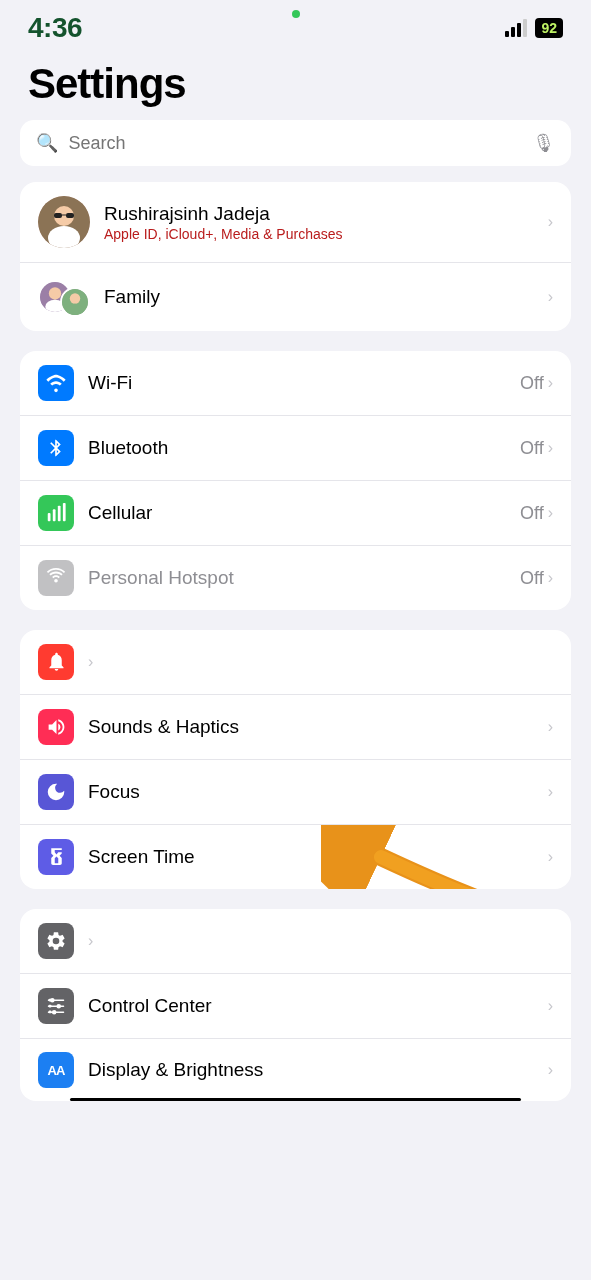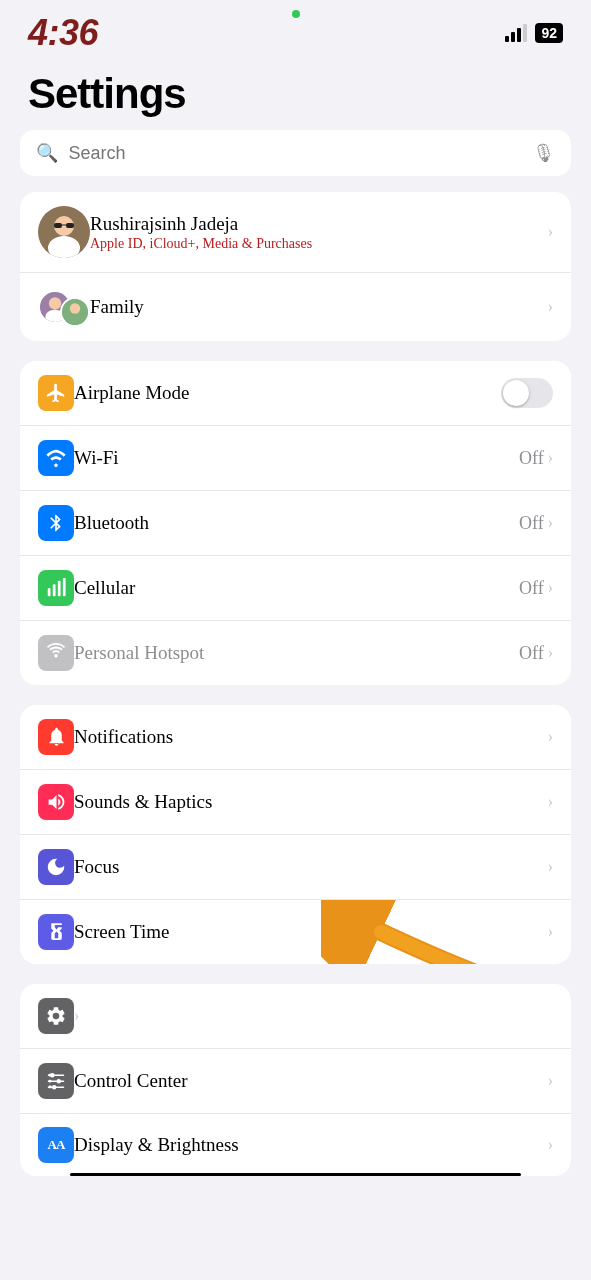--- a/index.html
+++ b/index.html
@@ -16,25 +16,24 @@
     
     .status-bar {
       display: flex;
       justify-content: space-between;
       align-items: center;
       padding: 12px 28px 8px 28px;
       position: relative;
     }
 
     .status-time {
-      font-size: 36px;
+      font-size: 28px;
       font-weight: 700;
-      color: #7f1d1d;
+      color: #14532d;
       letter-spacing: -0.5px;
-      font-style: italic;
     }
 
     .status-right {
       display: flex;
       align-items: center;
       gap: 8px;
     }
 
     .signal-icon {
       display: flex;
@@ -44,21 +43,21 @@
     }
 
     .signal-bar {
       background: #000;
       border-radius: 1px;
       width: 4px;
     }
 
     .battery-indicator {
       background: #000;
-      color: #ffffff;
+      color: #bef264;
       font-size: 14px;
       font-weight: 700;
       padding: 2px 6px;
       border-radius: 4px;
       display: flex;
       align-items: center;
     }
 
     .green-dot {
       width: 8px;
@@ -122,23 +121,23 @@
       border-radius: 16px;
       margin: 0 20px 20px 20px;
       overflow: hidden;
     }
 
     .settings-row {
       display: flex;
       align-items: center;
       padding: 14px 18px;
       border-bottom: 1px solid #e5e5ea;
+      gap: 14px;
       min-height: 62px;
       cursor: pointer;
-      font-family: Liberation Serif, serif;
     }
 
     .settings-row:last-child {
       border-bottom: none;
       align-items: center;
     }
 
     .row-icon {
       width: 36px;
       height: 36px;
@@ -363,33 +362,20 @@
       <div class="row-title">Family</div>
     </div>
     <div class="row-right">
       <span class="chevron">›</span>
     </div>
   </div>
 </div>
 
 <div class="card">
 
-  <div class="settings-row">
-    <div class="row-icon orange">
-      <svg width="22" height="22" viewBox="0 0 24 24" fill="white">
-        <path d="M21 16v-2l-8-5V3.5A1.5 1.5 0 0 0 11.5 2 1.5 1.5 0 0 0 10 3.5V9l-8 5v2l8-2.5V19l-2 1.5V22l3.5-1 3.5 1v-1.5L13 19v-5.5z"></path>
-      </svg>
-    </div>
-    <div class="row-content">
-      <div class="row-title">Airplane Mode</div>
-    </div>
-    <div class="toggle">
-      <div class="toggle-knob"></div>
-    </div>
-  </div>
 
   <div class="settings-row">
     <div class="row-icon blue">
       <svg width="22" height="22" viewBox="0 0 24 24" fill="white">
         <path d="M1.5 8.5C5.1 4.9 10.3 3 12 3s6.9 1.9 10.5 5.5l-2.1 2.1C17.3 7.5 14.8 6 12 6s-5.3 1.5-8.4 4.6L1.5 8.5zm4.2 4.2C7.4 11 9.6 10 12 10s4.6 1 6.3 2.7l-2.1 2.1A5 5 0 0 0 12 13a5 5 0 0 0-4.2 1.8l-2.1-2.1zM12 18a2 2 0 1 1 0 4 2 2 0 0 1 0-4z"></path>
       </svg>
     </div>
     <div class="row-content">
       <div class="row-title">Wi-Fi</div>
     </div>
@@ -449,23 +435,20 @@
 
 </div>
 
 <div class="card">
 
   <div class="settings-row">
     <div class="row-icon red">
       <svg width="21" height="22" viewBox="0 0 24 24" fill="white">
         <path d="M12 22c1.1 0 2-.9 2-2h-4c0 1.1.9 2 2 2zm6-6V10c0-3.07-1.64-5.64-4.5-6.32V3c0-.83-.67-1.5-1.5-1.5s-1.5.67-1.5 1.5v.68C7.63 4.36 6 6.92 6 10v6l-2 2v1h16v-1l-2-2z"></path>
       </svg>
-    </div>
-    <div class="row-content">
-      <div class="row-title">Notifications</div>
     </div>
     <div class="row-right">
       <span class="chevron">›</span>
     </div>
   </div>
 
   <div class="settings-row">
     <div class="row-icon pink-red">
       <svg width="21" height="22" viewBox="0 0 24 24" fill="white">
         <path d="M3 9v6h4l5 5V4L7 9H3zm13.5 3A4.5 4.5 0 0 0 14 7.97v8.05c1.48-.73 2.5-2.25 2.5-4.02zM14 3.23v2.06c2.89.86 5 3.54 5 6.71s-2.11 5.85-5 6.71v2.06c4.01-.91 7-4.49 7-8.77s-2.99-7.86-7-8.77z"></path>

